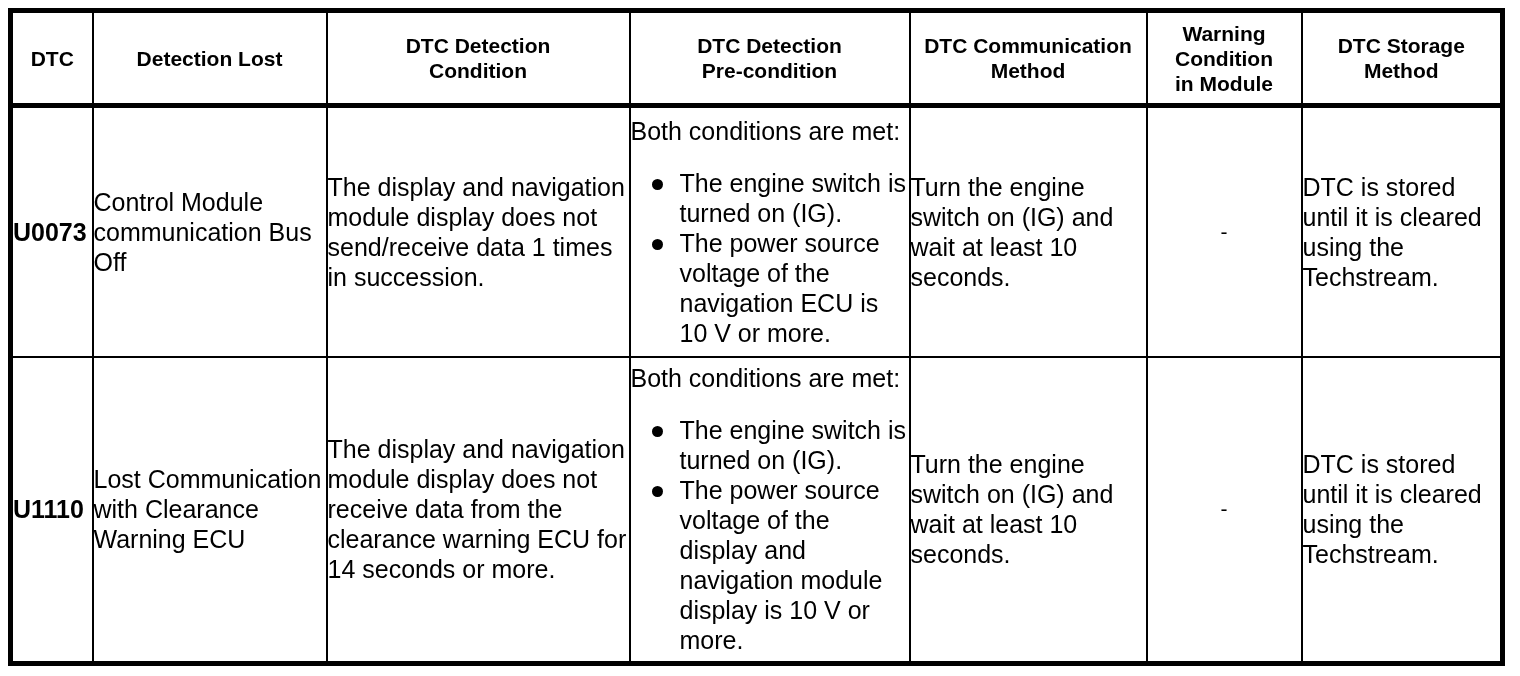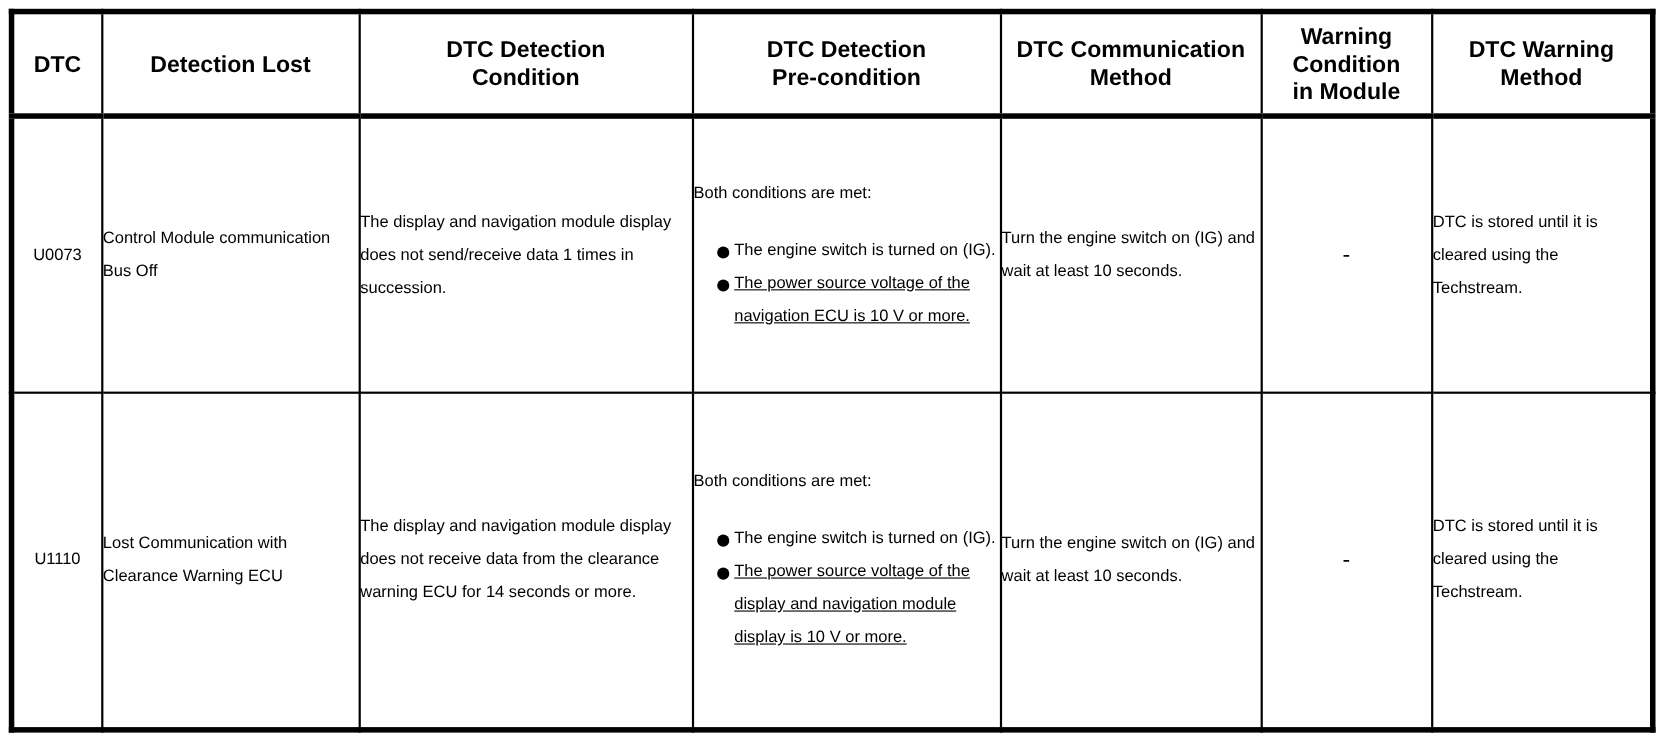--- a/index.html
+++ b/index.html
@@ -61,31 +61,32 @@
     text-align: center;
     vertical-align: middle;
   }
 
   tbody tr.row-1 { height: 251px; }
   tbody tr.row-2 { height: 307px; }
   tbody tr.row-1 > td { border-bottom: 2px solid #000; }
   tbody tr.row-2 > td { border-bottom: none; }
 
   tbody td {
-    font-size: 15px;
+    font-size: 25px;
     line-height: 30px;
     font-weight: normal;
   }
 
   .cell-pad { padding: 0 6px; }
 
   .code-cell {
-    text-align: center;
+    text-align: left;
     padding-left: 9px;
     white-space: nowrap;
+    font-weight: bold;
   }
 
   .text-cell { text-align: left; }
   .text-cell .tx { display: block; }
 
   .precond-cell {
     vertical-align: top;
     padding-top: 7px;
     padding-left: 7px;
     padding-right: 4px;
@@ -94,24 +95,24 @@
     display: block;
     margin: 0 0 22px 0;
   }
   ul.cond-list {
     list-style: none;
     margin: 0;
     padding: 0;
   }
   ul.cond-list li {
     position: relative;
-    padding-left: 37px;
+    padding-left: 49px;
     margin: 0 0 0 0;
   }
-  ul.cond-list li + li { margin-top: 0; text-decoration: underline; }
+  ul.cond-list li + li { margin-top: 0; }
   ul.cond-list li .bullet {
     position: absolute;
     left: 21px;
     top: 11px;
     width: 11px;
     height: 11px;
     background: #000;
     border-radius: 50%;
     display: block;
   }
@@ -159,21 +160,21 @@
         <th>
           <span class="hdr-line">DTC Communication</span>
           <span class="hdr-line">Method</span>
         </th>
         <th>
           <span class="hdr-line">Warning</span>
           <span class="hdr-line">Condition</span>
           <span class="hdr-line">in Module</span>
         </th>
         <th>
-          <span class="hdr-line">DTC Warning</span>
+          <span class="hdr-line">DTC Storage</span>
           <span class="hdr-line">Method</span>
         </th>
       </tr>
     </thead>
 
     <tbody>
 
       <tr class="row-1">
         <td class="code-cell">U0073</td>
         <td class="text-cell cell-pad">

